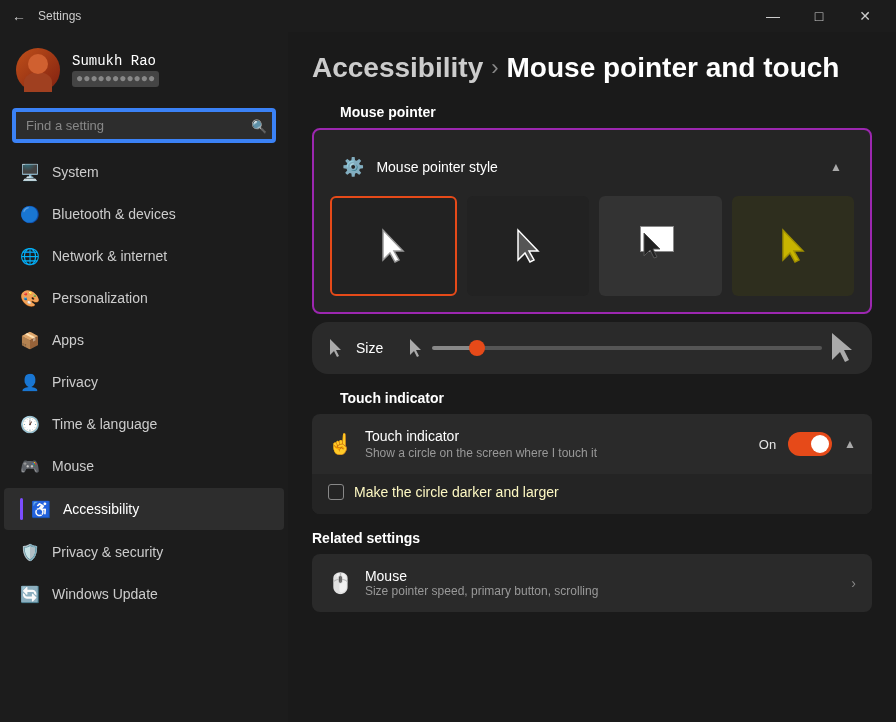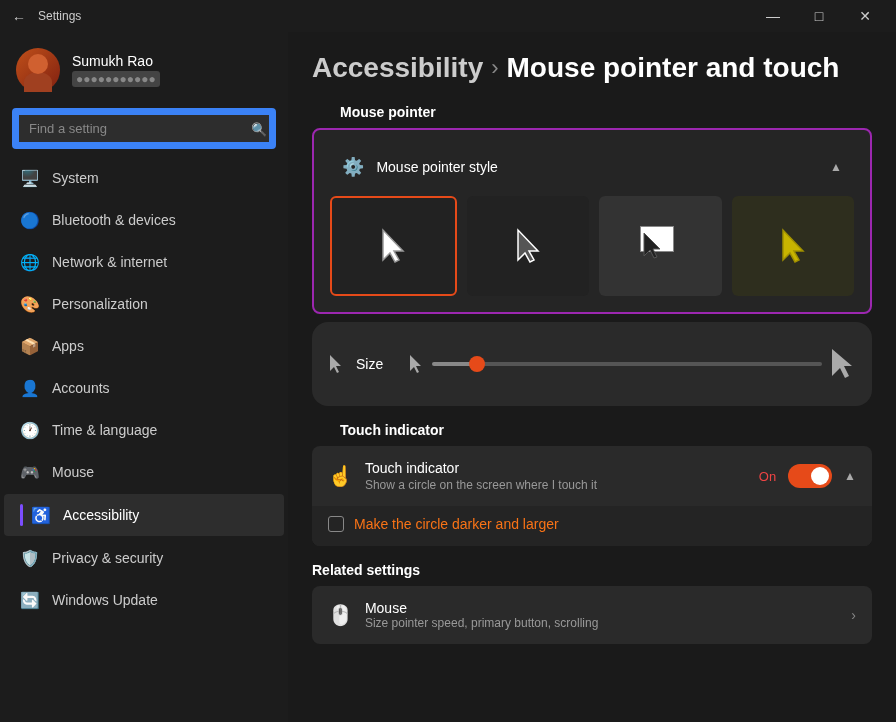--- a/index.html
+++ b/index.html
@@ -73,20 +73,21 @@
       flex-direction: column;
       flex-shrink: 0;
       overflow-y: auto;
       padding-bottom: 8px;
     }
     .user-profile {
       display: flex;
       align-items: center;
       gap: 12px;
       padding: 16px 16px 12px 16px;
+      font-family: Liberation Mono, monospace;
     }
     .avatar-img {
       width: 44px;
       height: 44px;
       border-radius: 50%;
       background: linear-gradient(135deg, #c0501a, #802010);
       position: relative;
     }
     .avatar-img::before {
       content: '';
@@ -117,21 +118,21 @@
       padding: 1px 4px;
       margin-top: 2px;
     }
     .search-box {
       margin: 4px 12px 8px 12px;
       position: relative;
     }
     .search-input {
       width: 100%;
       background: #2d2d2d;
-      border: 7px solid #3b82f6;
+      border: 4px solid #3b82f6;
       border-radius: 4px;
       color: #ccc;
       font-size: 13px;
       padding: 6px 32px 6px 10px;
       outline: none;
     }
     .search-input::placeholder { color: #888; }
     .search-icon-wrap {
       position: absolute;
       right: 8px;
@@ -274,21 +275,21 @@
     }
     .pointer-option.yellow-bg {
       background: #2e2e1e;
     }
 
     
     .size-row {
       display: flex;
       align-items: center;
       gap: 12px;
-      padding: 26px 16px;
+      padding: 10px 16px;
       background: #2a2a2a;
       border-radius: 16px;
       margin-bottom: 16px;
     }
     .size-label {
       font-size: 14px;
       color: #fff;
       width: 40px;
     }
     .slider-wrap {
@@ -341,21 +342,21 @@
       color: #999;
       margin-top: 2px;
     }
     .touch-right {
       display: flex;
       align-items: center;
       gap: 12px;
     }
     .toggle-label {
       font-size: 13px;
-      color: #ef4444;
+      color: #e5e5e5;
     }
     .toggle {
       width: 44px;
       height: 24px;
       background: #e64a19;
       border-radius: 12px;
       position: relative;
       cursor: pointer;
     }
     .toggle::after {
@@ -380,21 +381,21 @@
     .checkbox {
       width: 16px;
       height: 16px;
       border: 1.5px solid #888;
       border-radius: 3px;
       background: transparent;
       flex-shrink: 0;
     }
     .checkbox-label {
       font-size: 14px;
-      color: #f97316;
+      color: #fef9c3;
     }
 
     
     .related-title {
       font-size: 14px;
       font-weight: 600;
       color: #fff;
       margin: 16px 0 8px 0;
     }
     .related-item {
@@ -476,21 +477,21 @@
     <div class="nav-item">
       <span class="nav-icon orange">🎨</span>
       <span>Personalization</span>
     </div>
     <div class="nav-item">
       <span class="nav-icon blue2">📦</span>
       <span>Apps</span>
     </div>
     <div class="nav-item">
       <span class="nav-icon teal">👤</span>
-      <span>Accounts</span>
+      <span>Privacy</span>
     </div>
     <div class="nav-item">
       <span class="nav-icon green">🕐</span>
       <span>Time &amp; language</span>
     </div>
     <div class="nav-item">
       <span class="nav-icon green">🎮</span>
       <span>Mouse</span>
     </div>
     <div class="nav-item active">

